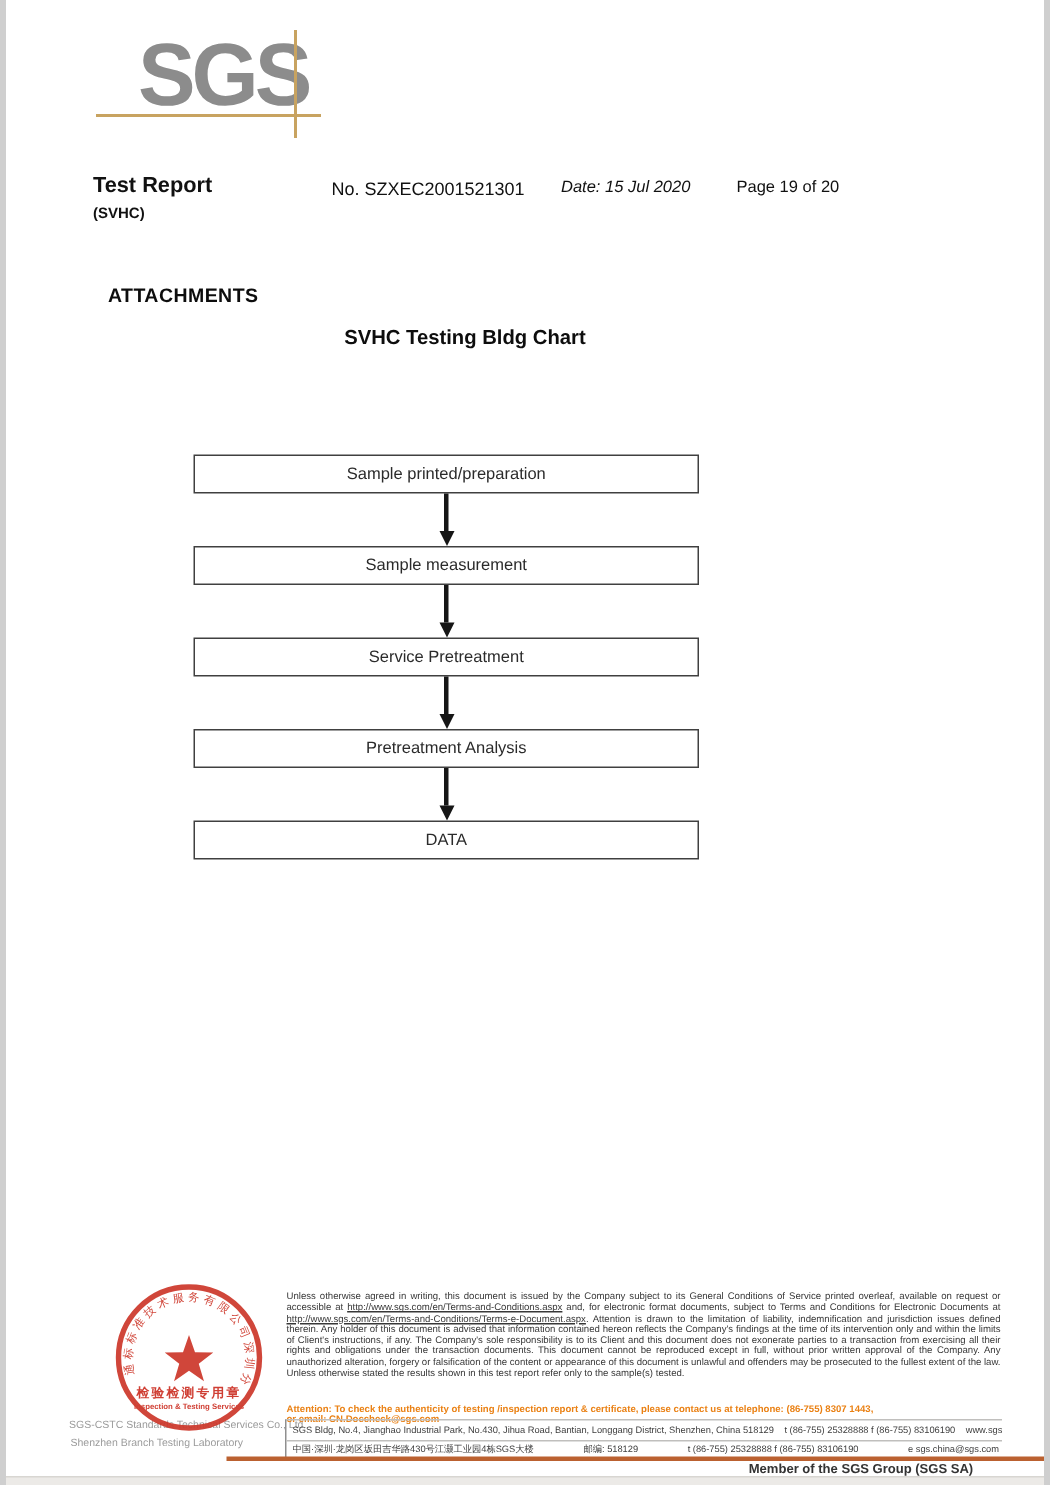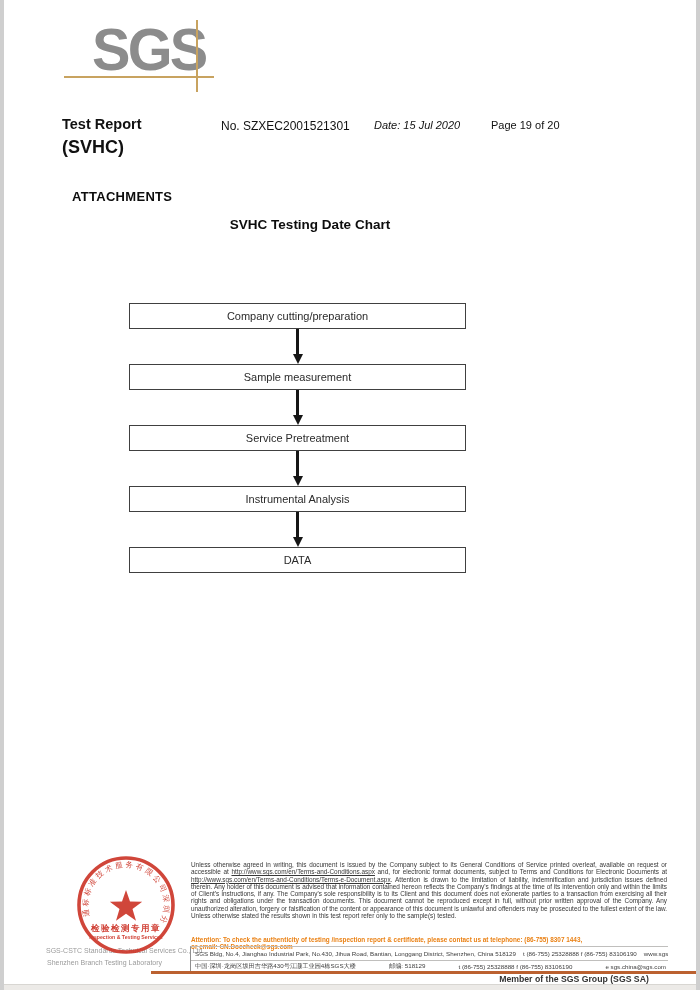--- a/index.html
+++ b/index.html
@@ -11,21 +11,21 @@
   
   .logo-text{
     position:absolute;left:88px;top:20px;font-size:64px;font-weight:bold;
     color:#8c8c8c;letter-spacing:-3px;line-height:1;
     transform:scale(0.9,0.92);transform-origin:top left;
   }
   .logo-hline{position:absolute;left:60px;top:76px;width:150px;height:2px;background:#c8a360;}
   .logo-vline{position:absolute;left:192px;top:20px;width:2px;height:72px;background:#c8a360;}
   
   .h-title{position:absolute;left:58px;top:116px;font-size:14.5px;font-weight:bold;color:#111;}
-  .h-sub{position:absolute;left:58px;top:137px;font-size:18px;font-weight:bold;color:#111;}
+  .h-sub{position:absolute;left:58px;top:137px;font-size:10px;font-weight:bold;color:#111;}
   .h-no{position:absolute;left:217px;top:119px;font-size:12px;color:#111;}
   .h-date{position:absolute;left:370px;top:119px;font-size:11px;color:#111;font-style:italic;}
   .h-page{position:absolute;left:487px;top:119px;font-size:11px;color:#111;}
   
   .attachments{position:absolute;left:68px;top:189px;font-size:13px;font-weight:bold;color:#0d0d0d;letter-spacing:.3px;}
   .fc-title{position:absolute;left:124px;top:217px;width:364px;text-align:center;font-size:13.5px;font-weight:bold;color:#0d0d0d;}
   
   .flow{position:absolute;left:125px;top:303px;width:337px;}
   .fbox{
     height:26px;border:1.5px solid #404040;background:#fff;box-sizing:border-box;
@@ -71,39 +71,39 @@
   <div class="logo-hline"></div>
   <div class="logo-vline"></div>
 
   <div class="h-title">Test Report</div>
   <div class="h-sub">(SVHC)</div>
   <div class="h-no">No. SZXEC2001521301</div>
   <div class="h-date">Date: 15 Jul 2020</div>
   <div class="h-page">Page 19 of 20</div>
 
   <div class="attachments">ATTACHMENTS</div>
-  <div class="fc-title">SVHC Testing Date Chart</div>
+  <div class="fc-title">SVHC Testing Bldg Chart</div>
 
   <div class="flow">
-    <div class="fbox">Company cutting/preparation</div>
+    <div class="fbox">Sample printed/preparation</div>
     <div class="farrow">
         <i class="stem"></i>
         <i class="head"></i>
       </div>
     <div class="fbox">Sample measurement</div>
     <div class="farrow">
         <i class="stem"></i>
         <i class="head"></i>
       </div>
     <div class="fbox">Service Pretreatment</div>
     <div class="farrow">
         <i class="stem"></i>
         <i class="head"></i>
       </div>
-    <div class="fbox">Instrumental Analysis</div>
+    <div class="fbox">Pretreatment Analysis</div>
     <div class="farrow">
         <i class="stem"></i>
         <i class="head"></i>
       </div>
     <div class="fbox">DATA</div>
   </div>
 
   <div class="co-line1">SGS-CSTC Standards Technical Services Co., Ltd.</div>
   <div class="co-line2">Shenzhen Branch Testing Laboratory</div>
 

